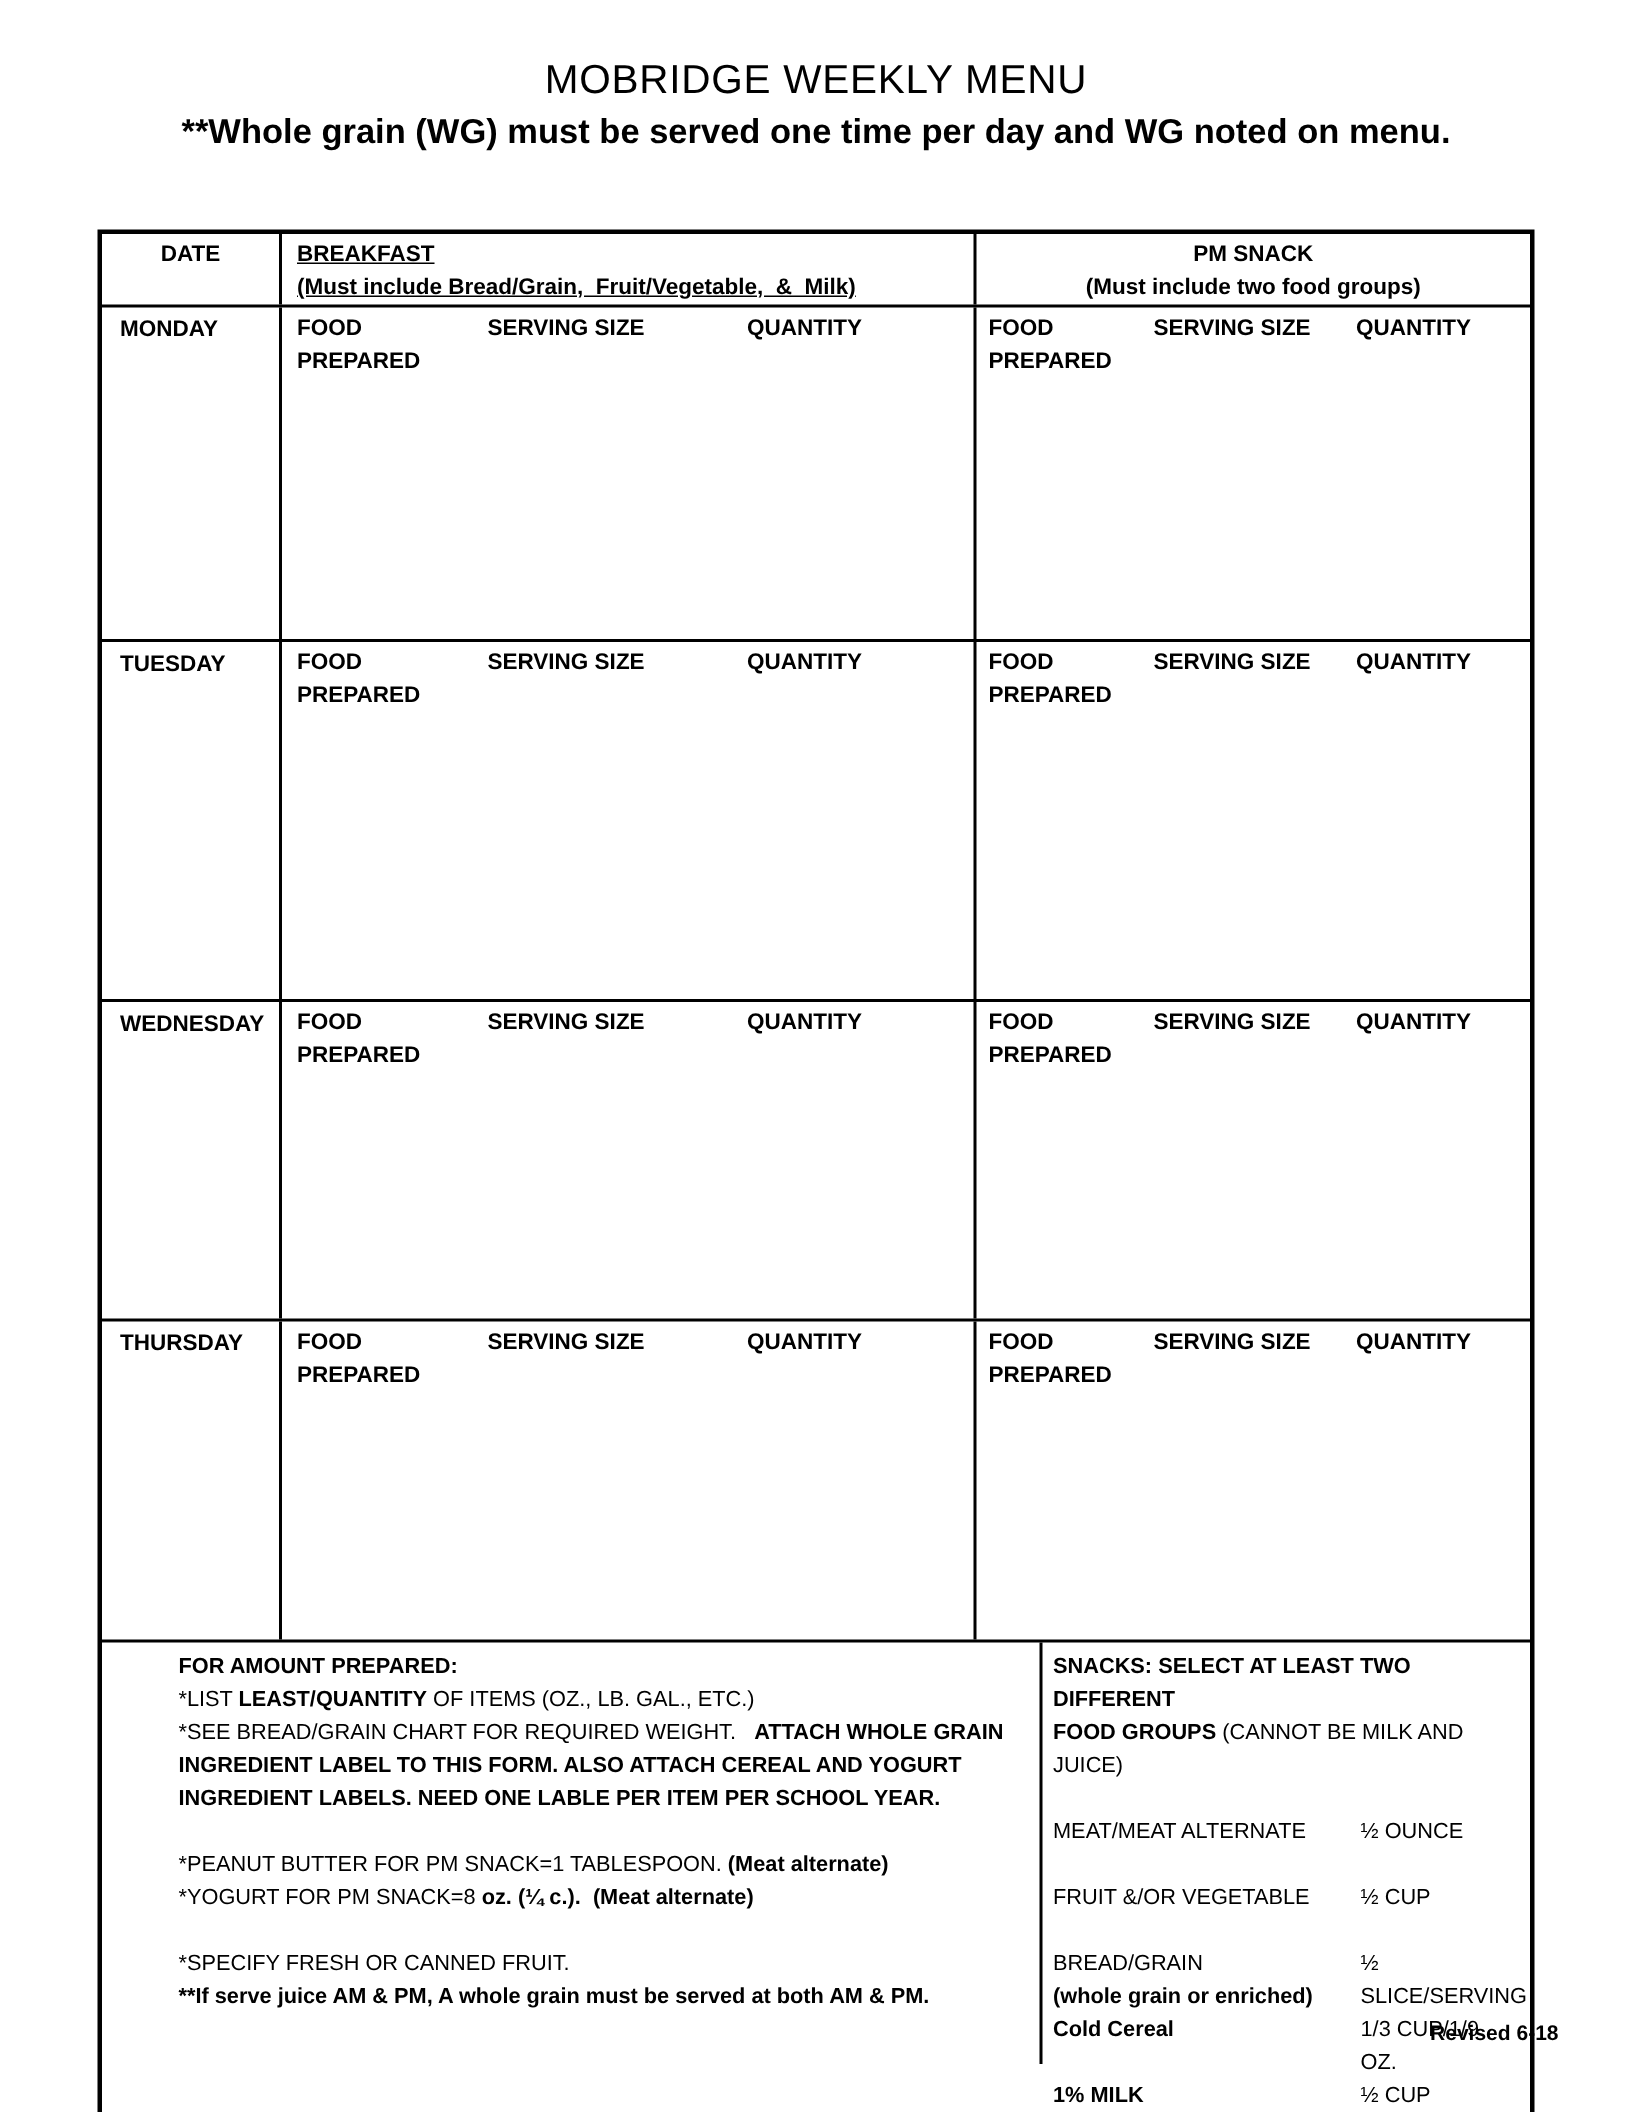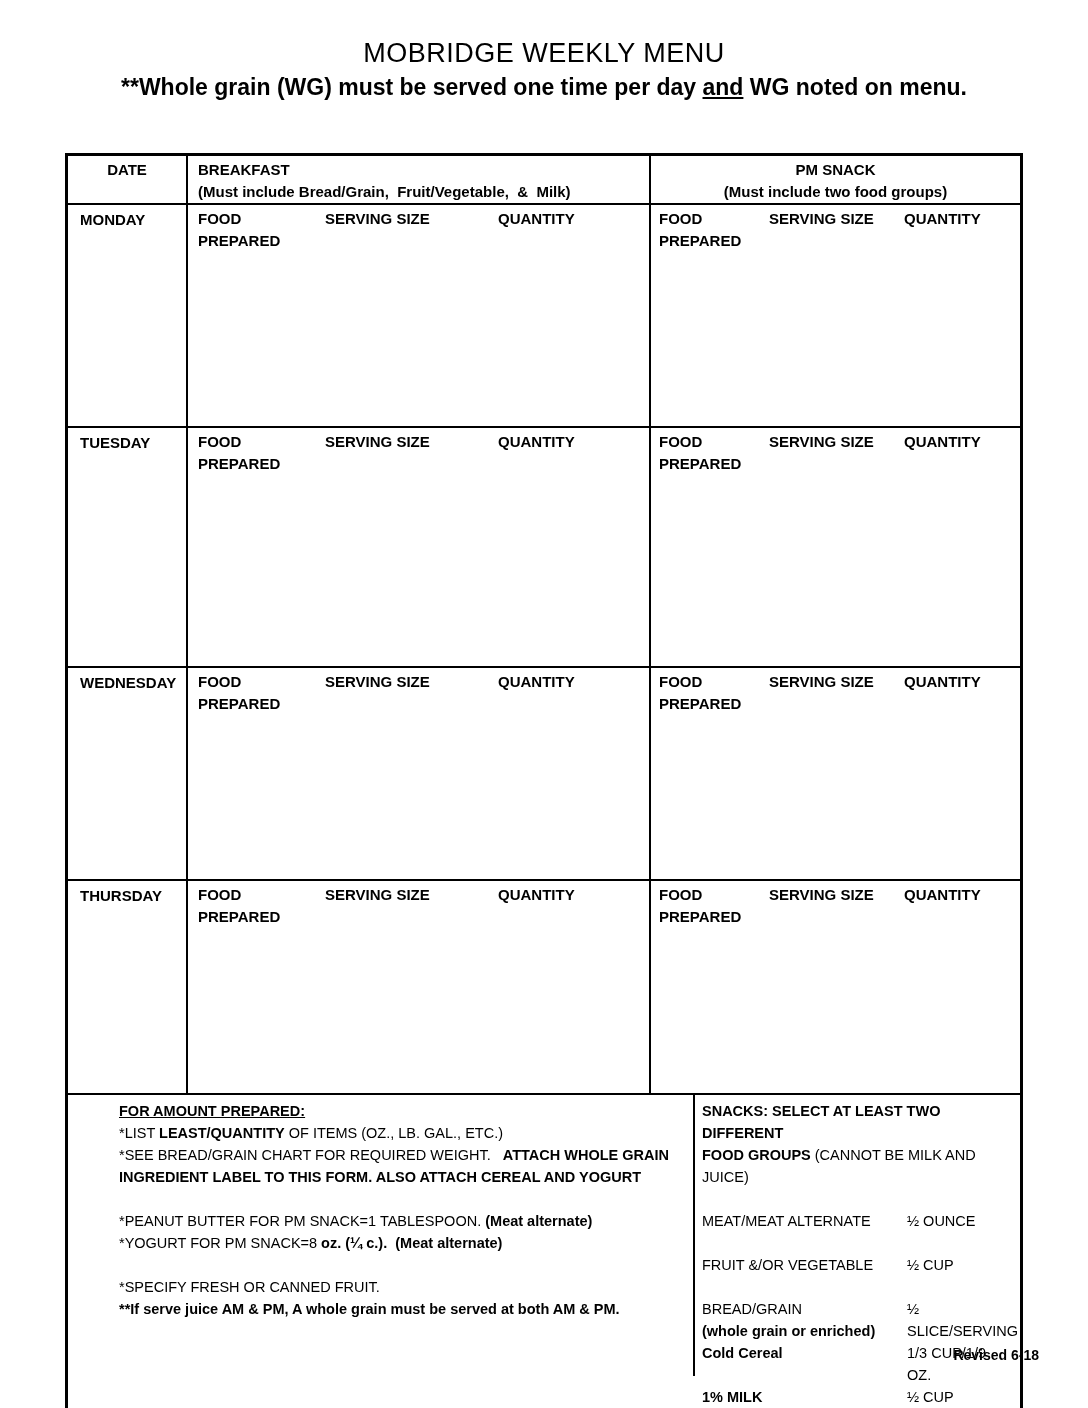--- a/index.html
+++ b/index.html
@@ -22,39 +22,39 @@
   .menu-table {
     position:absolute; left:65px; top:123px; width:958px; height:1399px;
     border:3px solid #000; box-sizing:border-box;
     font-size:15px; font-weight:bold;margin-top:30px;
   }
   .row { display:flex; border-bottom:2px solid #000; box-sizing:border-box; }
   .row:last-child { border-bottom:none; }
   .cell { position:relative; box-sizing:border-box; border-right:2px solid #000; }
   .cell:last-child { border-right:none; }
   .date-col { width:120px; flex:0 0 120px; }
-  .bf-col   { width:463px; flex:0 0 463px; }
+  .bf-col   { width:463px; flex:0 0 463px;text-decoration:underline; }
   .sn-col   { flex:1; }
   .header-row { height:49px; }
   .hcell { padding-top:3px; line-height:22px; }
   .hcell.left { padding-left:10px; }
   .hcell.center { text-align:center; }
   .pre { white-space:pre; }
   .day-label { position:absolute; top:6px; left:12px; }
   .sc { position:absolute; white-space:nowrap; }
   .notes-row { font-weight:normal; font-size:14.5px;padding-left:44px; }
   .notes-cell { padding:5px 8px 0 7px; }
   .notes-left-col { width:583px; flex:0 0 583px; }
   .tline { position:relative; min-height:22px; line-height:22px; white-space:pre-wrap; }
   .revised {
     position:absolute; top:1347px; left:0; width:1023px;
     text-align:right; font-size:14px; font-weight:bold;padding-left:16px;
   }
   .b { font-weight:bold; }
-  .u { text-decoration:underline; }
+  .u { }
 </style>
 </head>
 <body>
 
 <div class="title">MOBRIDGE WEEKLY MENU</div>
 <div class="subtitle"><span>**Whole grain (WG) must be served one time per day </span><span class="u">and</span><span> WG noted on menu.</span></div>
 
 <div class="menu-table">
 
   <div class="row header-row">
@@ -142,20 +142,21 @@
       <span class="sc" style="left:253px;top:5px">QUANTITY</span>
     </div>
   </div>
 
   <div class="row notes-row" style="height:281px">
     <div class="cell notes-left-col notes-cell">
         <div class="tline"><span class="b u">FOR AMOUNT PREPARED:</span></div>
         <div class="tline"><span>*LIST </span><span class="b">LEAST/QUANTITY</span><span> OF ITEMS (OZ., LB. GAL., ETC.)</span></div>
         <div class="tline"><span>*SEE BREAD/GRAIN CHART FOR REQUIRED WEIGHT.   </span><span class="b">ATTACH WHOLE GRAIN</span></div>
         <div class="tline"><span class="b">INGREDIENT LABEL TO THIS FORM. ALSO ATTACH CEREAL AND YOGURT</span></div>
+        <div class="tline"><span class="b">INGREDIENT LABELS. NEED ONE LABLE PER ITEM PER SCHOOL YEAR.</span></div>
         <div class="tline"></div>
         <div class="tline"><span>*PEANUT BUTTER FOR PM SNACK=1 TABLESPOON. </span><span class="b">(Meat alternate)</span></div>
         <div class="tline"><span>*YOGURT FOR PM SNACK=8 </span><span class="b">oz. (¼ c.).</span><span>  </span><span class="b">(Meat alternate)</span></div>
         <div class="tline"></div>
         <div class="tline"><span>*SPECIFY FRESH OR CANNED FRUIT.</span></div>
         <div class="tline"><span class="b">**If serve juice AM &amp; PM, A whole grain must be served at both AM &amp; PM.</span></div>
       </div>
     <div class="cell sn-col notes-cell">
         <div class="tline"><span class="b">SNACKS: SELECT AT LEAST TWO DIFFERENT</span></div>
         <div class="tline"><span class="b">FOOD GROUPS</span><span> (CANNOT BE MILK AND JUICE)</span></div>

